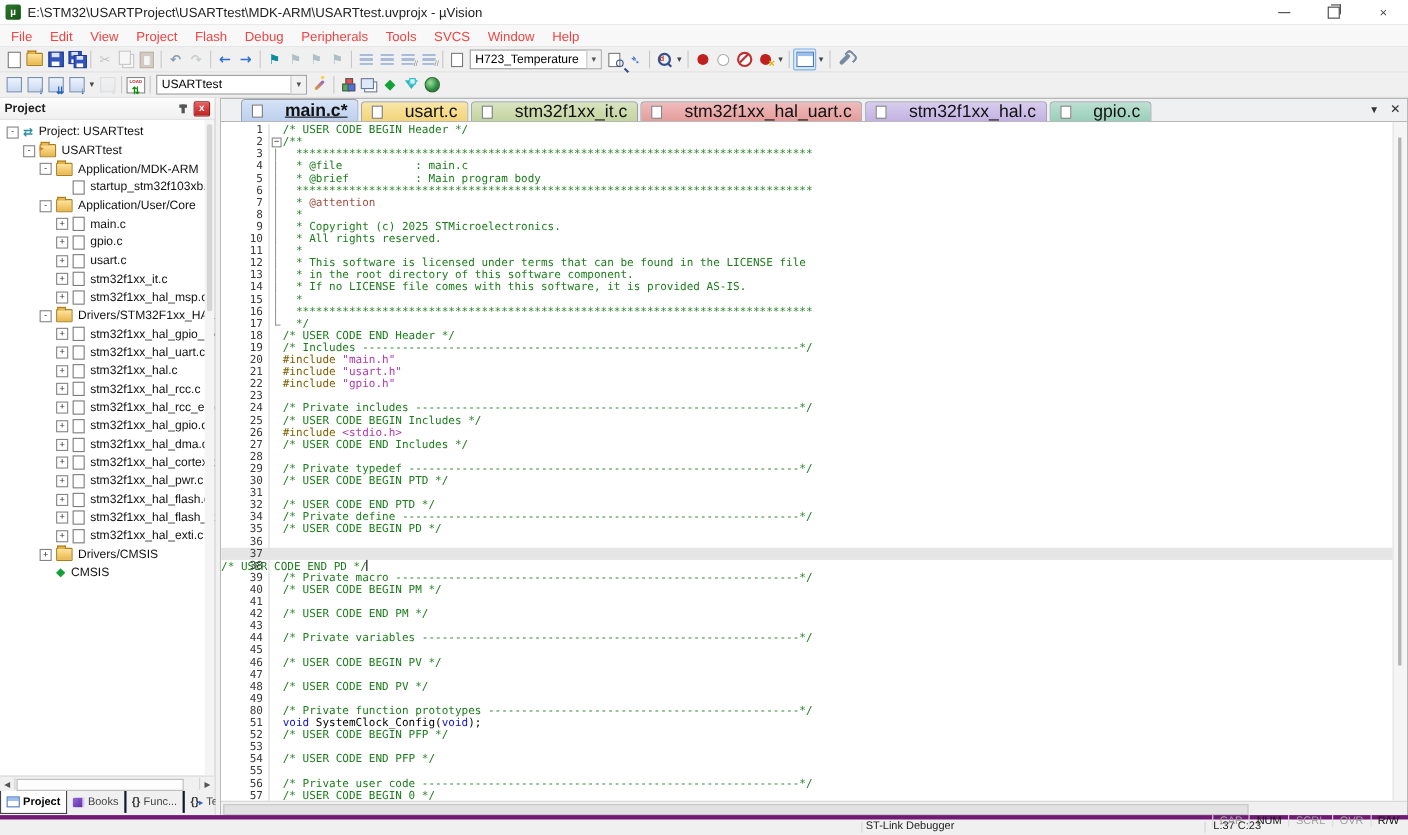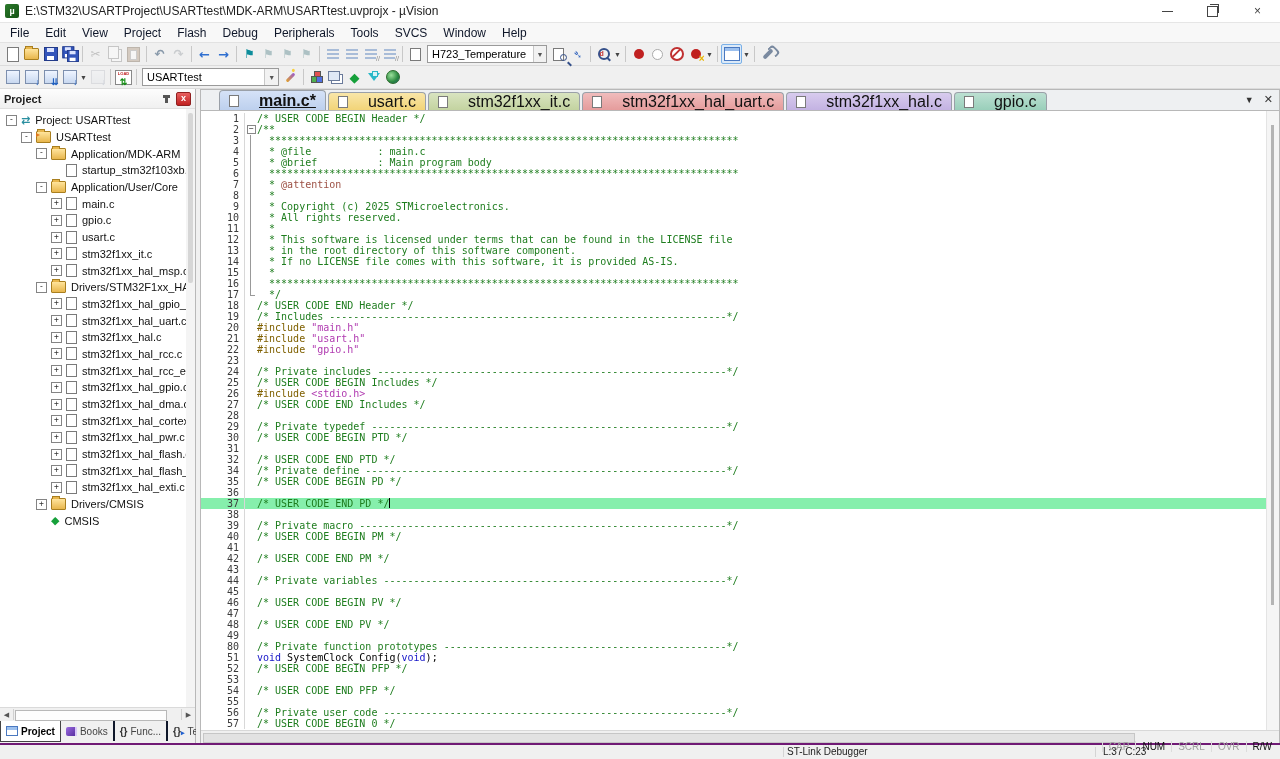--- a/index.html
+++ b/index.html
@@ -9,21 +9,21 @@
   
   .titlebar{height:22px;background:#ffffff;display:flex;align-items:center;font-size:12px;color:#222;border-bottom:1px solid #e6e6e6;flex:none;}
   .app-icon{width:14px;height:14px;background:linear-gradient(135deg,#2c7a2c,#145214);border-radius:2px;margin:0 6px 0 5px;color:#fff;font-size:9px;display:flex;align-items:center;justify-content:center;font-weight:bold;}
   .win-btns{margin-left:auto;display:flex;height:100%;}
   .win-btn{width:45px;height:100%;display:flex;align-items:center;justify-content:center;color:#444;font-size:12px;}
   .wb-min{width:11px;height:1px;background:#444;}
   .wb-rest{width:9px;height:9px;border:1px solid #444;position:relative;}
   .wb-rest::before{content:"";position:absolute;left:2px;top:-3px;width:8px;height:8px;border:1px solid #444;border-bottom:none;border-left:none;}
 
   
-  .menubar{height:19px;background:#f8f8f8;display:flex;align-items:center;font-size:12px;color:#0f172a;padding-left:2px;border-bottom:1px solid #e2e2e2;flex:none;}
+  .menubar{height:19px;background:#f8f8f8;display:flex;align-items:center;font-size:12px;color:#ef4444;padding-left:2px;border-bottom:1px solid #e2e2e2;flex:none;}
   .menu-item{padding:1px 8px;}
 
   
   .toolbar{height:22px;background:#f0f0f0;display:flex;align-items:center;padding-left:3px;border-bottom:1px solid #dcdcdc;flex:none;}
   .tsep{width:1px;height:16px;background:#c8c8c8;margin:0 3px;flex:none;}
   .icn{width:19px;height:18px;display:inline-flex;align-items:center;justify-content:center;font-size:12px;flex:none;position:relative;}
   .gray{opacity:.4;filter:grayscale(60%);}
   .caret-dn{font-size:7px;color:#444;width:9px;text-align:center;}
   
   .i-page{width:10px;height:13px;background:#fff;border:1px solid #7a7a7a;box-shadow:inset 0 2px 0 #fff;}
@@ -119,41 +119,41 @@
   .editor{flex:1;display:flex;flex-direction:column;min-width:0;background:#fff;border:1px solid #b8b8b8;border-bottom:none;}
   .tabstrip{height:20px;flex:none;background:#eef0f2;display:flex;align-items:flex-end;padding-left:18px;border-bottom:1px solid #b8b8b8;position:relative;}
   .etab{height:17px;display:flex;align-items:center;gap:20px;padding:0 9px;font-size:16px;color:#111;border:1px solid #9aa0a8;border-bottom:none;border-radius:4px 4px 0 0;margin-right:2px;white-space:nowrap;}
   .etab .i-page{width:8px;height:10px;}
   .etab.active{height:19px;font-weight:bold;}
   .etab.active .lbl{text-decoration:underline;}
   .strip-ctrl{position:absolute;right:6px;top:3px;display:flex;gap:10px;color:#333;font-size:9px;align-items:center;}
   .code-wrap{flex:1;position:relative;overflow:hidden;background:#fff;font-family:"DejaVu Sans Mono","Liberation Mono",monospace;font-size:10px;}
   .code-lines{position:absolute;left:0;top:2px;right:12px;}
   .cl{height:11px;line-height:11px;display:flex;white-space:pre;}
-  .cl.cur{background:#86efac;}
+  .cl.cur{background:#e5e5e5;flex-direction:column;}
   .ln{width:38px;flex:none;text-align:right;padding-right:5px;color:#3a3a3a;}
   .fold{width:12px;flex:none;position:relative;border-left:1px solid #d8d8d8;}
   .fold.f-open::before{content:"−";position:absolute;left:2px;top:1px;width:7px;height:7px;border:1px solid #888;background:#fff;font-size:8px;line-height:6px;text-align:center;color:#333;}
   .fold.f-line::before{content:"";position:absolute;left:5px;top:0;bottom:0;border-left:1px solid #999;}
   .fold.f-end::before{content:"";position:absolute;left:5px;top:0;height:6px;width:4px;border-left:1px solid #999;border-bottom:1px solid #999;}
   .txt{flex:1;}
   .cm{color:#1e7d1e;}
   .pp{color:#7f6000;}
   .st{color:#b03ab0;}
   .kw{color:#1414c8;}
   .dx{color:#9c5044;}
   .pl{color:#000;}
   .caret{display:inline-block;width:1px;height:10px;background:#000;vertical-align:-1px;}
   .vscroll{position:absolute;right:0;top:0;bottom:0;width:12px;background:#f5f5f5;border-left:1px solid #e4e4e4;}
   .vscroll .th{position:absolute;left:4px;top:14px;width:3px;height:480px;background:#b4b4b4;}
   .editor-hscroll{height:12px;flex:none;background:#f0f0f0;border-top:1px solid #d8d8d8;position:relative;}
   .editor-hscroll .th{position:absolute;left:2px;top:2px;height:8px;width:930px;background:#e2e2e2;border:1px solid #c6c6c6;}
 
   
-  .statusbar{height:14px;flex:none;background:#f0f0f0;border-top:2px solid #701a75;position:relative;font-size:10px;color:#222;}
+  .statusbar{height:14px;flex:none;background:#f0f0f0;border-top:4px solid #701a75;position:relative;font-size:10px;color:#222;}
   .sb-dbg{position:absolute;left:787px;top:1px;}
   .sb-pos{position:absolute;left:1103px;top:1px;}
   .sb-sep{position:absolute;top:2px;bottom:2px;width:1px;background:#d4d4d4;}
   .sb-flags{position:absolute;right:2px;top:0;bottom:12px;display:flex;align-items:center;}
   .sb-flag{padding:0 6px;border-left:1px solid #dcdcdc;color:#a0a0a0;}
   .sb-flag.on{color:#111;font-weight:normal;}
 </style>
 </head>
 <body>
 

